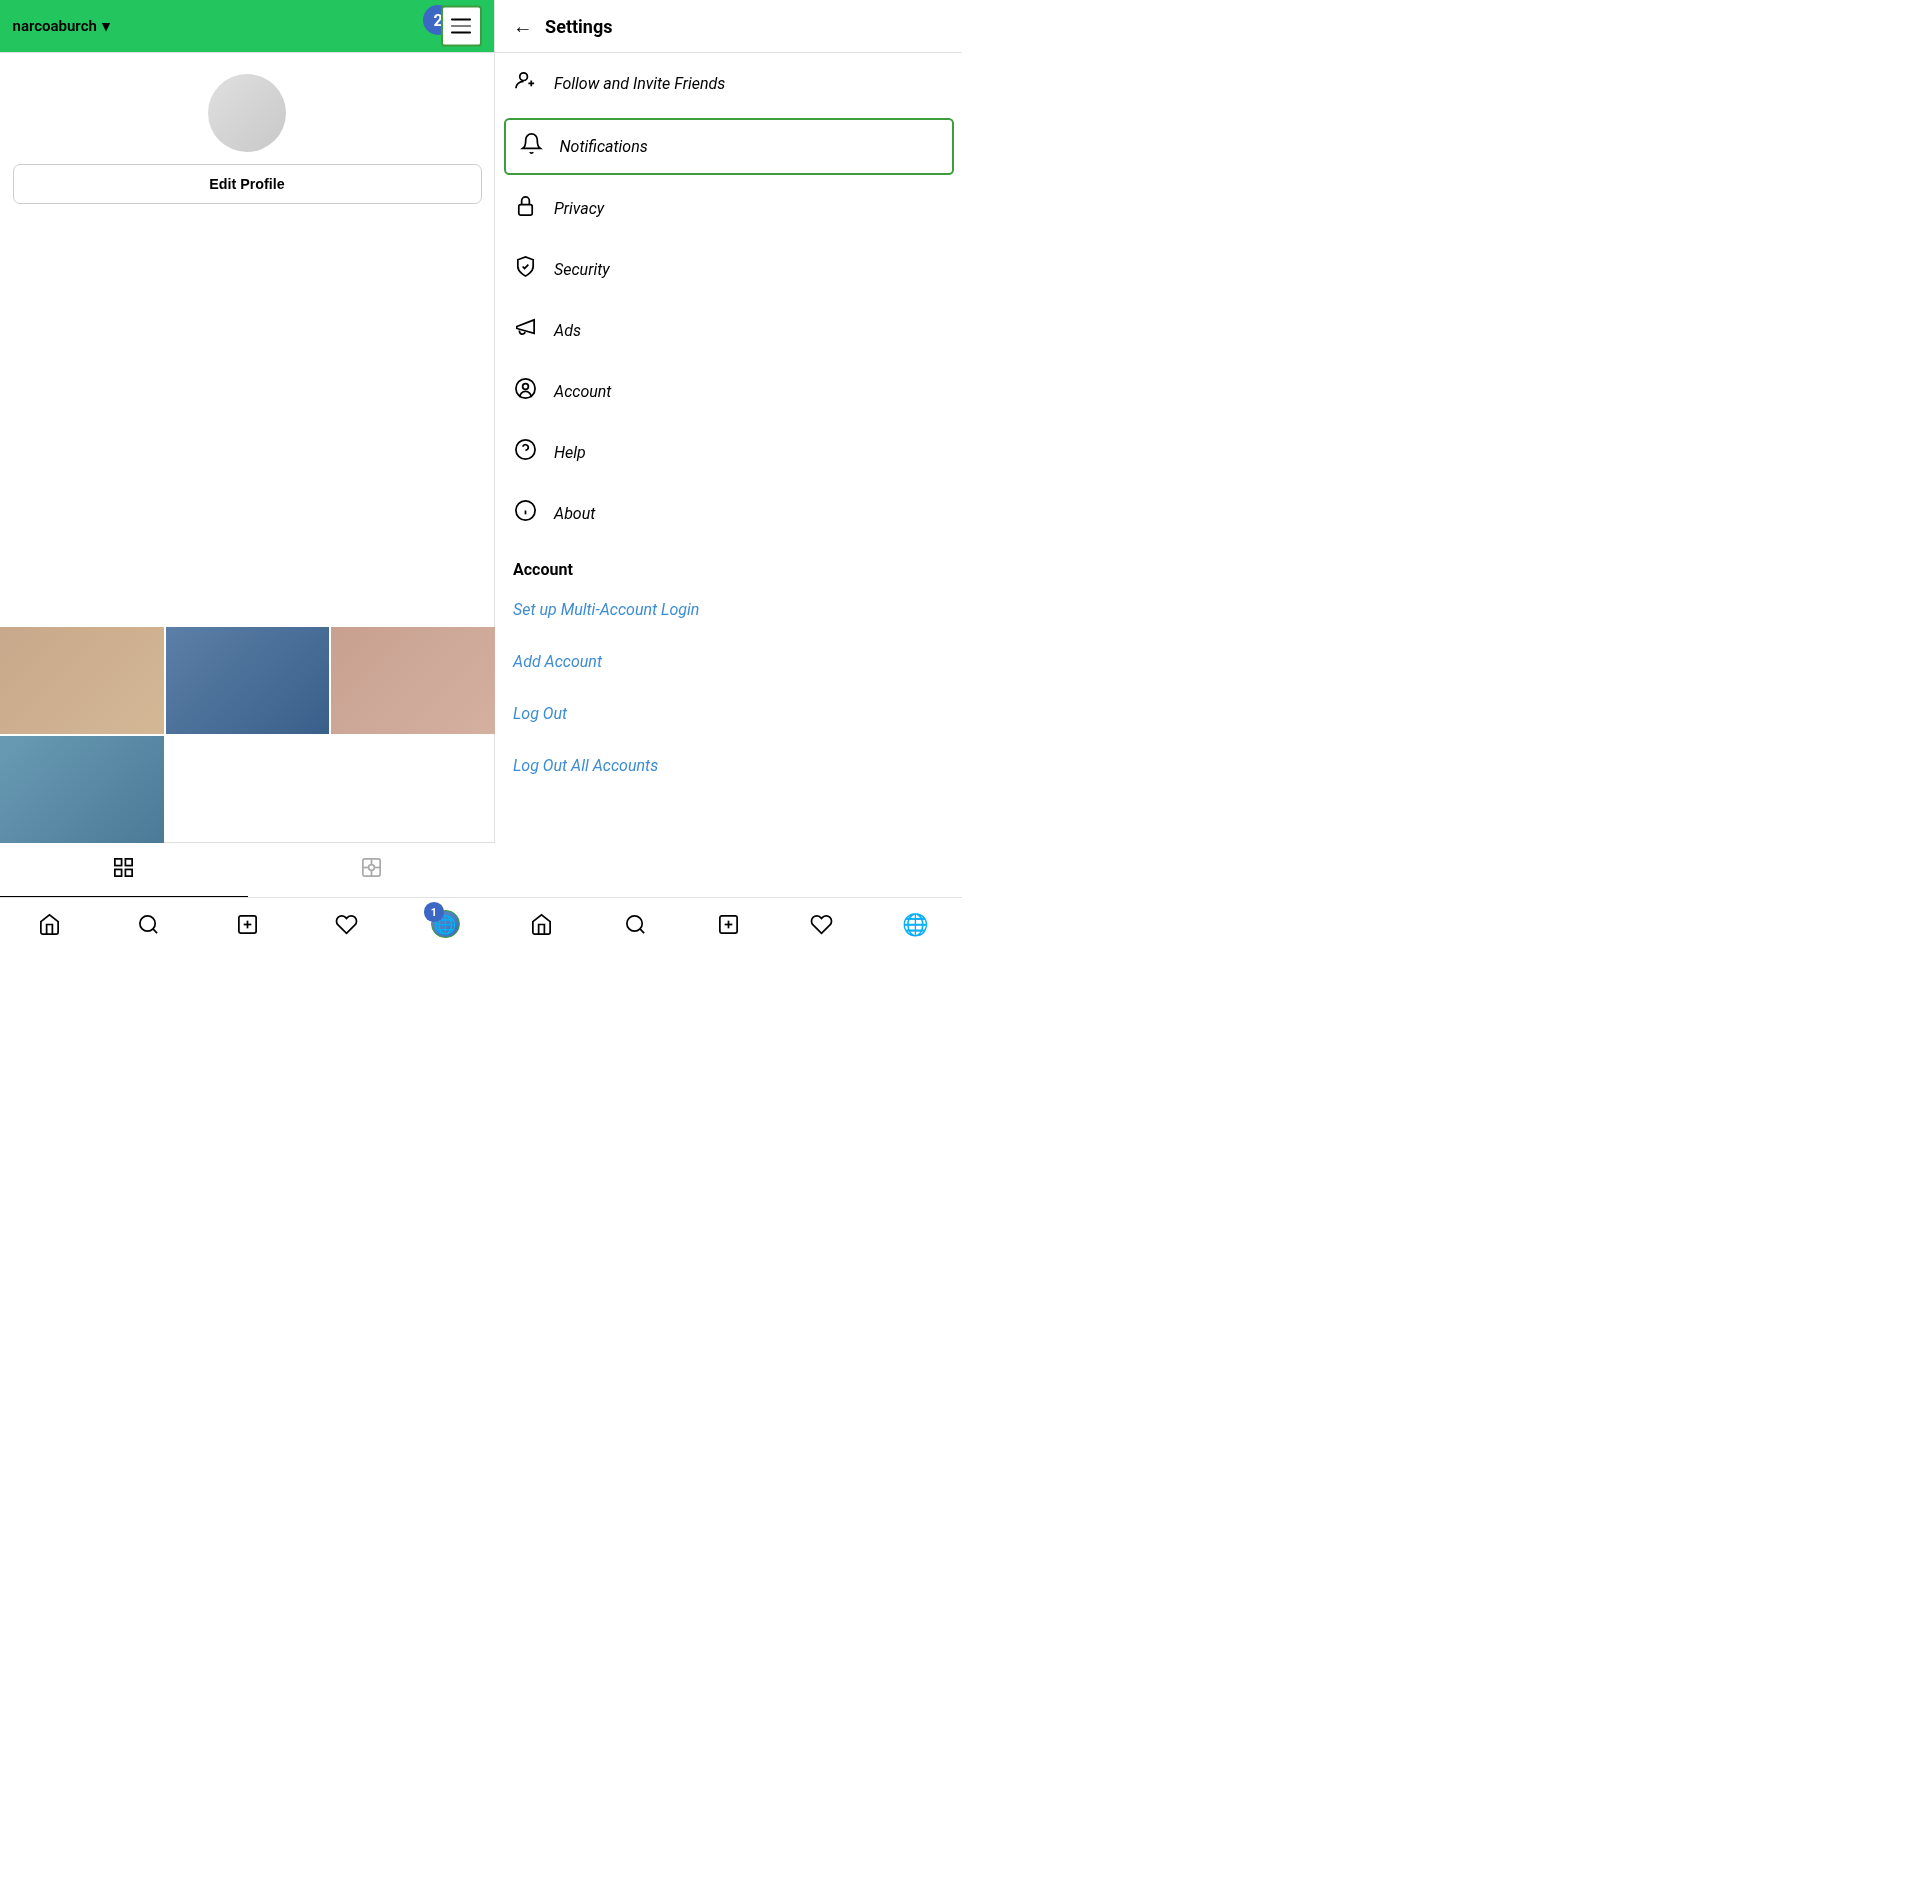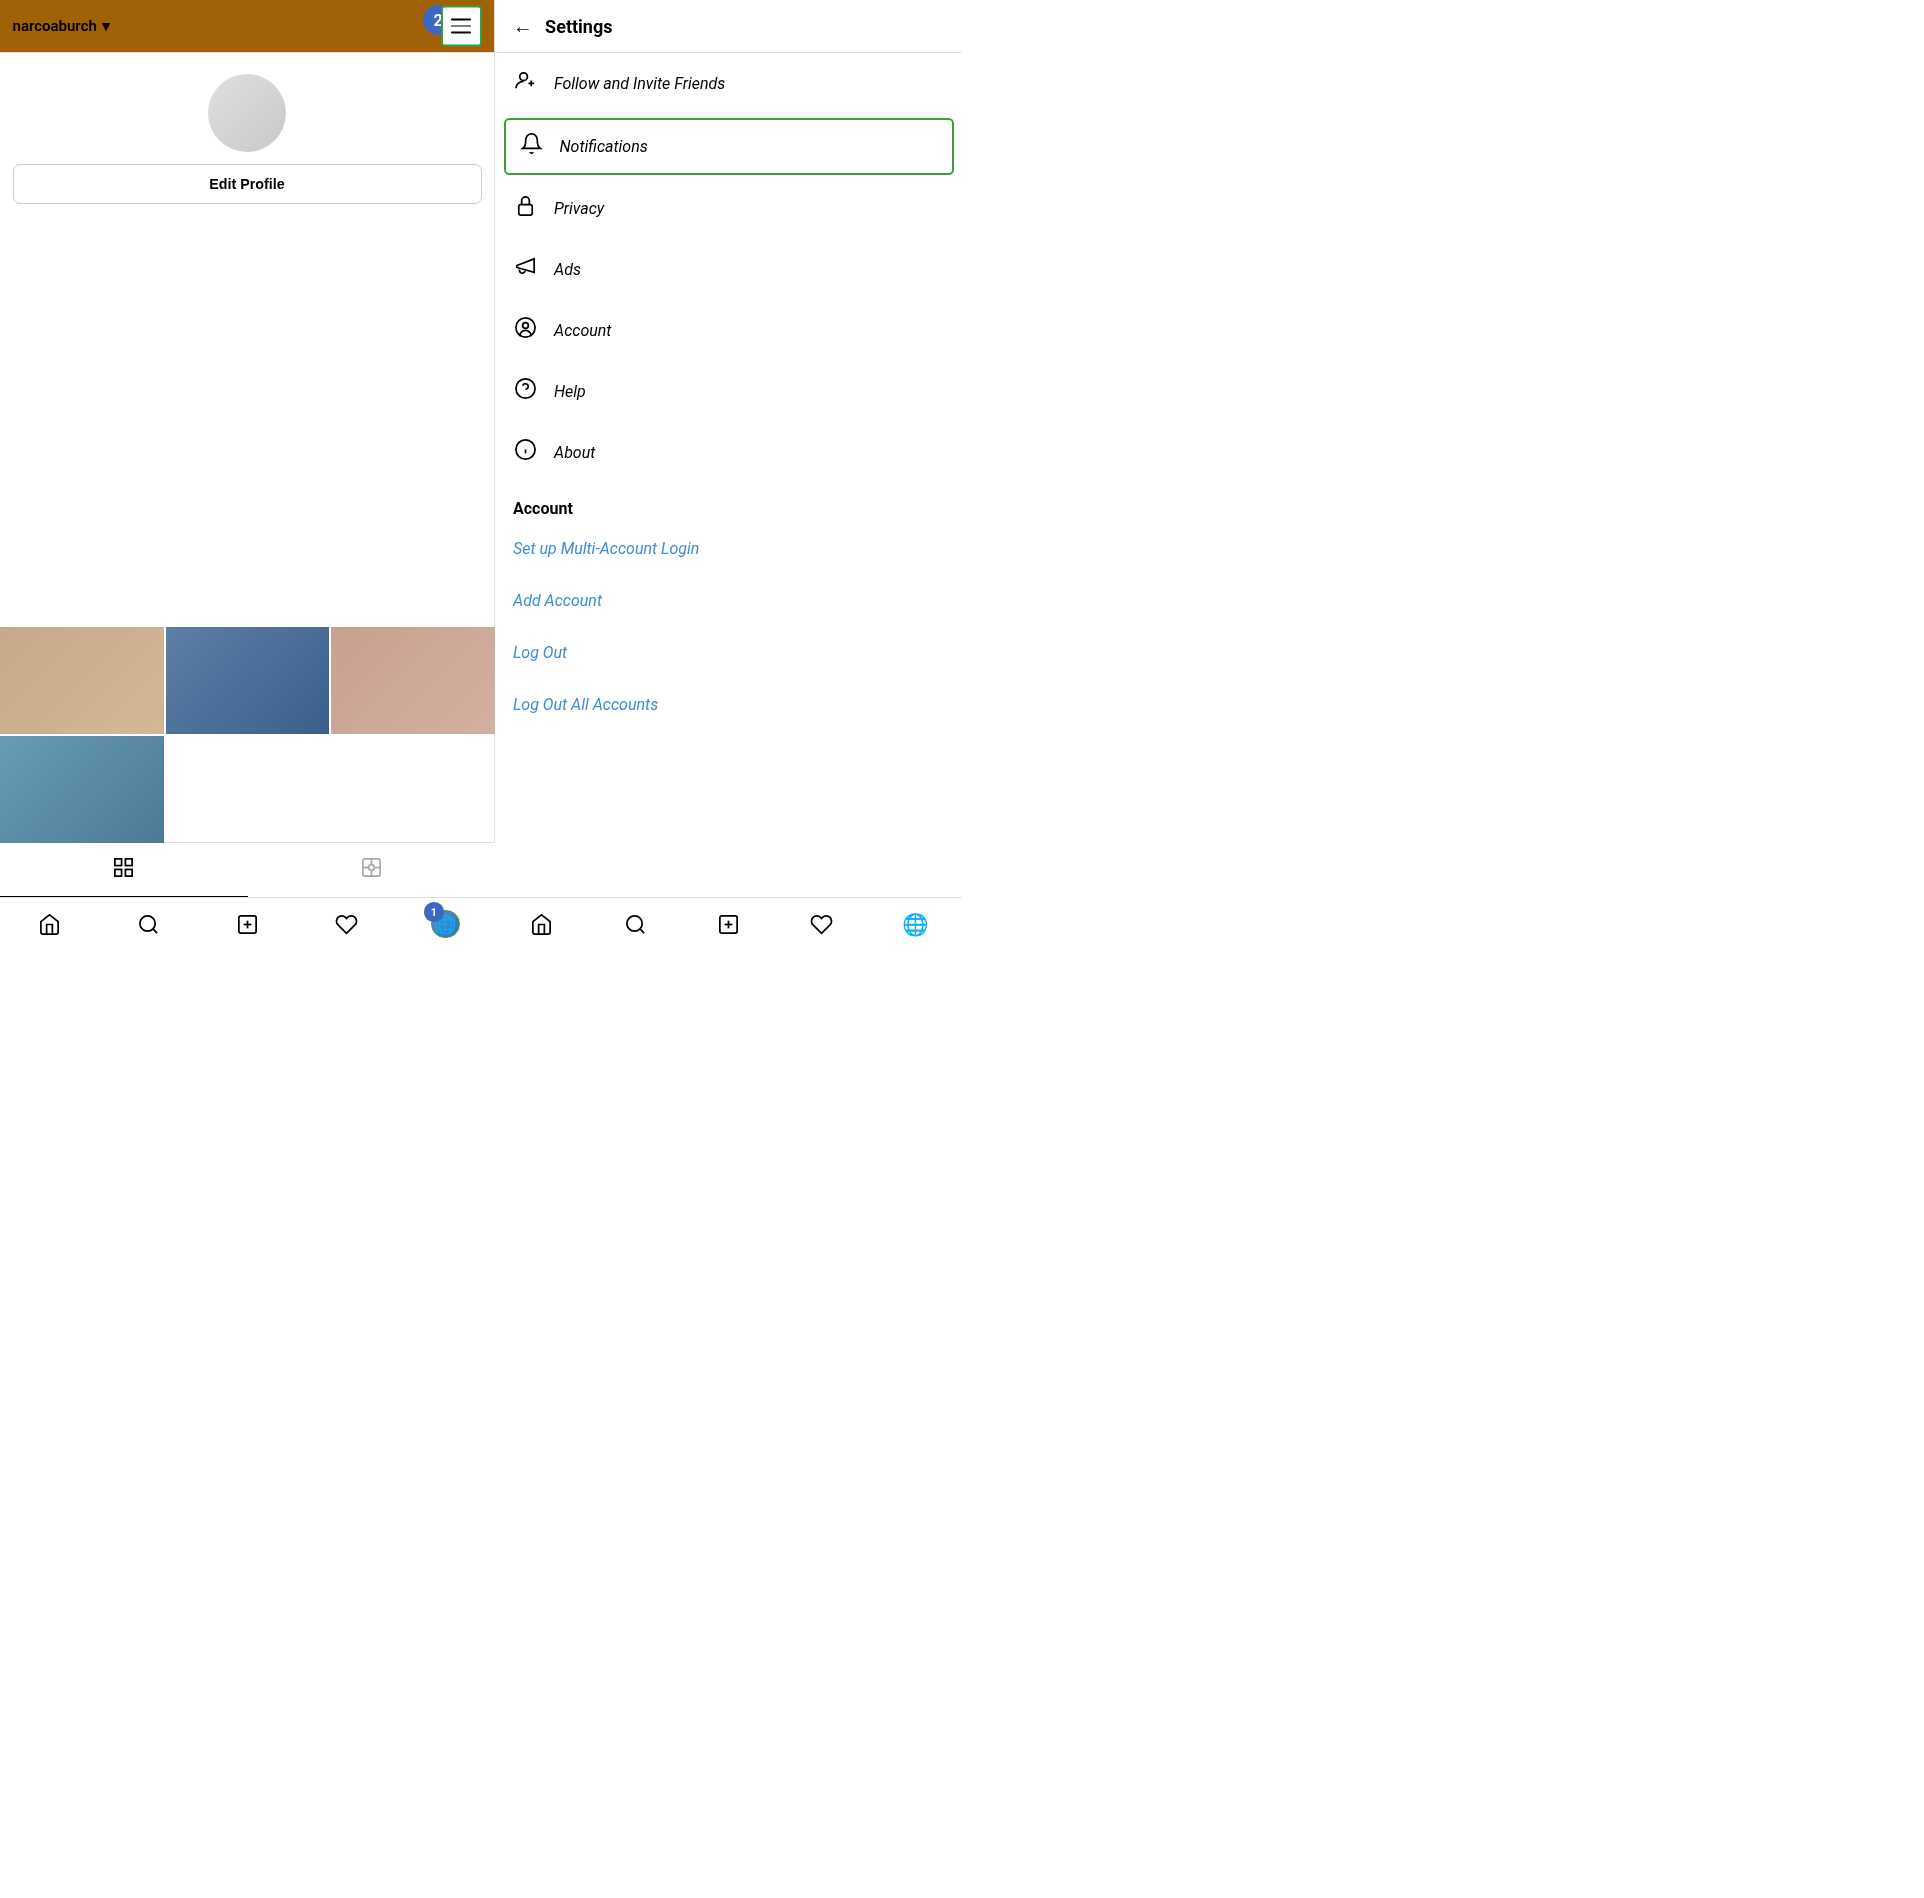--- a/index.html
+++ b/index.html
@@ -22,21 +22,21 @@
       background: #fff;
       border-right: 0.9px solid #e0e0e0;
     }
 
     
     .top-bar {
       display: flex;
       align-items: center;
       padding: 7.1px 12.5px;
       height: 53px;
-      background: #a16207;
+      background: #22c55e;
       border-bottom: 0.9px solid #e0e0e0;
       position: relative;
     }
 
     .username-area {
       display: flex;
       align-items: center;
       gap: 5.3px;
       font-size: 15px;
       font-weight: 600;
@@ -426,20 +426,29 @@
     <li class="menu-item">
       <span class="menu-icon">
         <svg class="icon-svg" viewBox="0 0 24 24" fill="none" stroke="#000" stroke-width="1.8">
           <rect x="5" y="11" width="14" height="11" rx="2"></rect>
           <path d="M8 11V7a4 4 0 0 1 8 0v4"></path>
         </svg>
       </span>
       <span class="menu-label">Privacy</span>
     </li>
 
+    <li class="menu-item">
+      <span class="menu-icon">
+        <svg class="icon-svg" viewBox="0 0 24 24" fill="none" stroke="#000" stroke-width="1.8">
+          <path d="M12 22s8-4 8-10V5l-8-3-8 3v7c0 6 8 10 8 10z"></path>
+          <polyline points="9 12 11 14 15 10"></polyline>
+        </svg>
+      </span>
+      <span class="menu-label">Security</span>
+    </li>
 
     <li class="menu-item">
       <span class="menu-icon">
         <svg class="icon-svg" viewBox="0 0 24 24" fill="none" stroke="#000" stroke-width="1.8">
           <path d="M3 11l18-7v14L3 13v-2z"></path>
           <path d="M11.6 16.8a3 3 0 1 1-5.8-1.6"></path>
         </svg>
       </span>
       <span class="menu-label">Ads</span>
     </li>

